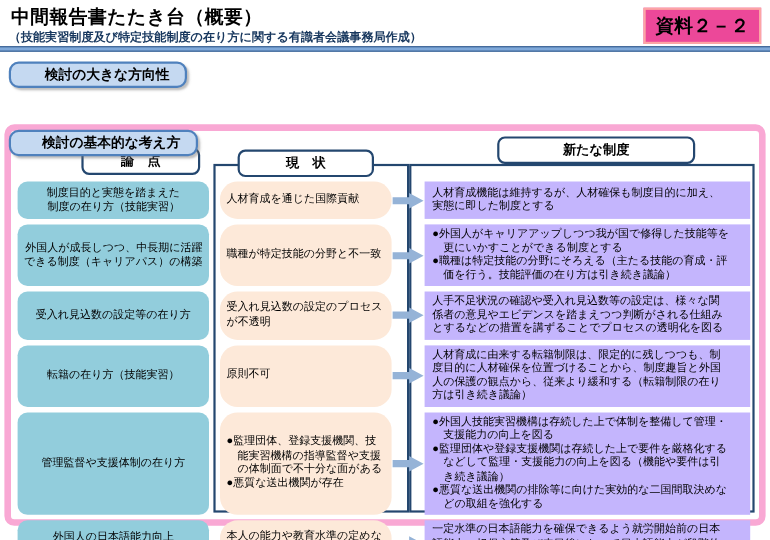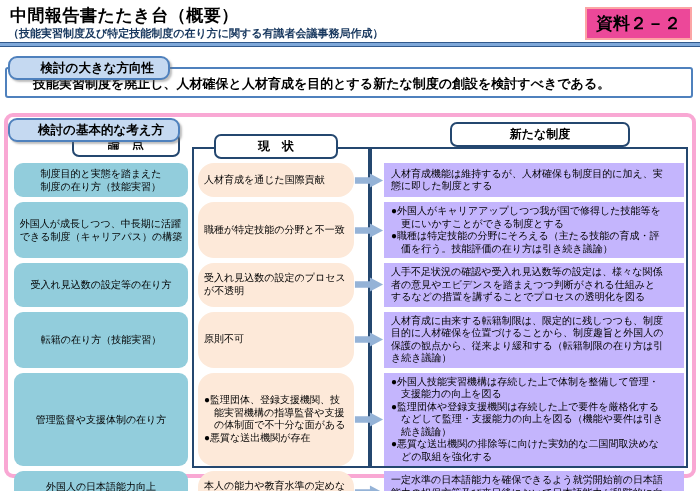--- a/index.html
+++ b/index.html
@@ -29,21 +29,21 @@
   .direction-box {
     position:absolute; left:5px; top:67px; width:688px; height:31px;
     border:2px solid #4F81BD; border-radius:3px; background:#fff;
     display:flex; align-items:flex-end; padding-left:26px; box-sizing:border-box;
   }
   .direction-text { font-size:13px; font-weight:bold; padding-bottom:3px; }
 
   
   .policy-container {
     position:absolute; left:4px; top:113px; right:4px; bottom:13px;
-    border:4px solid #f9a8d4; border-radius:9px; background:#fff;
+    border:6px solid #f9a8d4; border-radius:9px; background:#fff;
   }
   .fieldset { position:absolute; border:2px solid #24476F; background:transparent; z-index:1; }
   .fieldset-current { left:184px; width:174px; top:30px; bottom:6px; }
   .fieldset-new { left:362px; right:4px; top:30px; bottom:6px; }
   .col-header {
     position:absolute; background:#fff; border:2px solid #24476F; border-radius:7px;
     font-size:12px; font-weight:bold; text-align:center; line-height:21px; height:21px;
     z-index:4;
   }
   .hdr-issue   { left:64px;  top:15px; width:104px; }
@@ -51,21 +51,21 @@
   .hdr-new     { left:442px; top:5px; width:176px; }
 
   .policy-grid {
     position:absolute; left:6px; right:8px; top:46px; z-index:3;
     display:grid; grid-template-columns:174px 10px 156px 30px 1fr;
     grid-auto-rows:auto; row-gap:5px; align-items:stretch;
   }
   .row { display:contents; }
   .cell-issue {
     grid-column:1; background:#92CDDC; border-radius:9px;
-    display:flex; align-items:center; justify-content:center; text-align:left;
+    display:flex; align-items:center; justify-content:center; text-align:right;
     font-size:10px; line-height:1.3; white-space:pre-line; padding:4px 2px; box-sizing:border-box;
   }
   .cell-current {
     grid-column:3; background:#FDE9D9; padding:3px 4px 3px 6px; box-sizing:border-box;
     display:flex; flex-direction:column; justify-content:center;
     font-size:10px; line-height:1.25;border-radius:16px;
   }
   .cell-arrow { grid-column:4; display:flex; align-items:center; justify-content:center; }
   .cell-arrow svg { width:30px; height:15px; display:block; }
   .cell-new {
@@ -79,23 +79,20 @@
 </head>
 <body>
 
 <div class="page">
 
   <div class="doc-title">中間報告書たたき台（概要）</div>
   <div class="doc-subtitle">（技能実習制度及び特定技能制度の在り方に関する有識者会議事務局作成）</div>
   <div class="doc-number">資料２－２</div>
   <div class="top-rule"></div>
 
-  <div class="direction-box">
-    <div class="direction-text">技能実習制度を廃止し、人材確保と人材育成を目的とする新たな制度の創設を検討すべきである。</div>
-  </div>
   <div class="tab tab-direction">検討の大きな方向性</div>
 
   <div class="policy-container">
     <div class="fieldset fieldset-current"></div>
     <div class="fieldset fieldset-new"></div>
     <div class="col-header hdr-issue">論　点</div>
     <div class="col-header hdr-current">現　状</div>
     <div class="col-header hdr-new">新たな制度</div>
     <div class="policy-grid">
   <div class="row">

